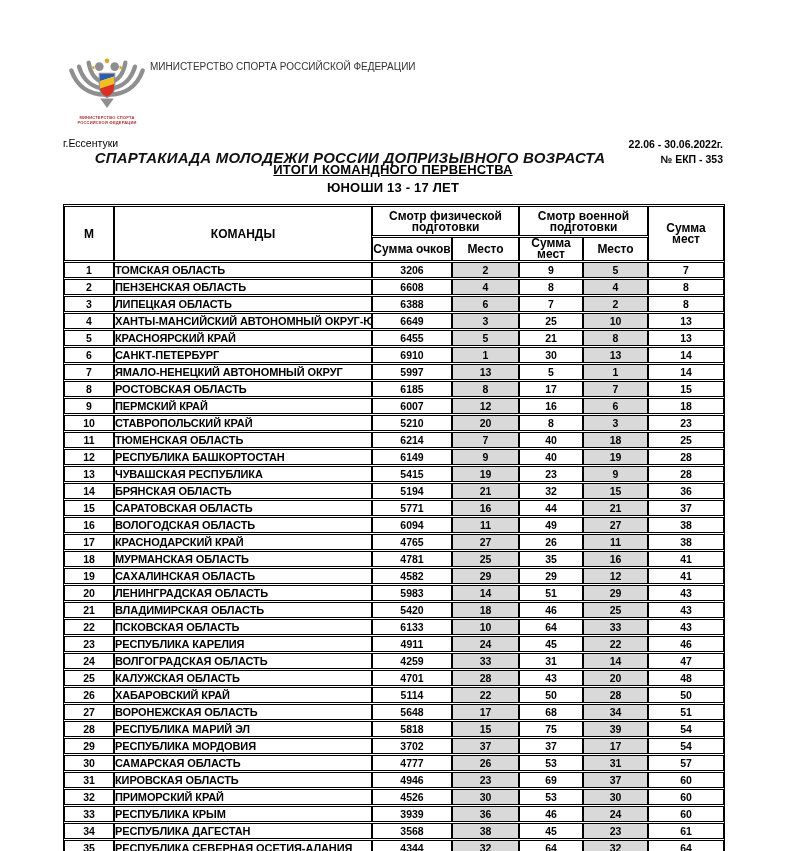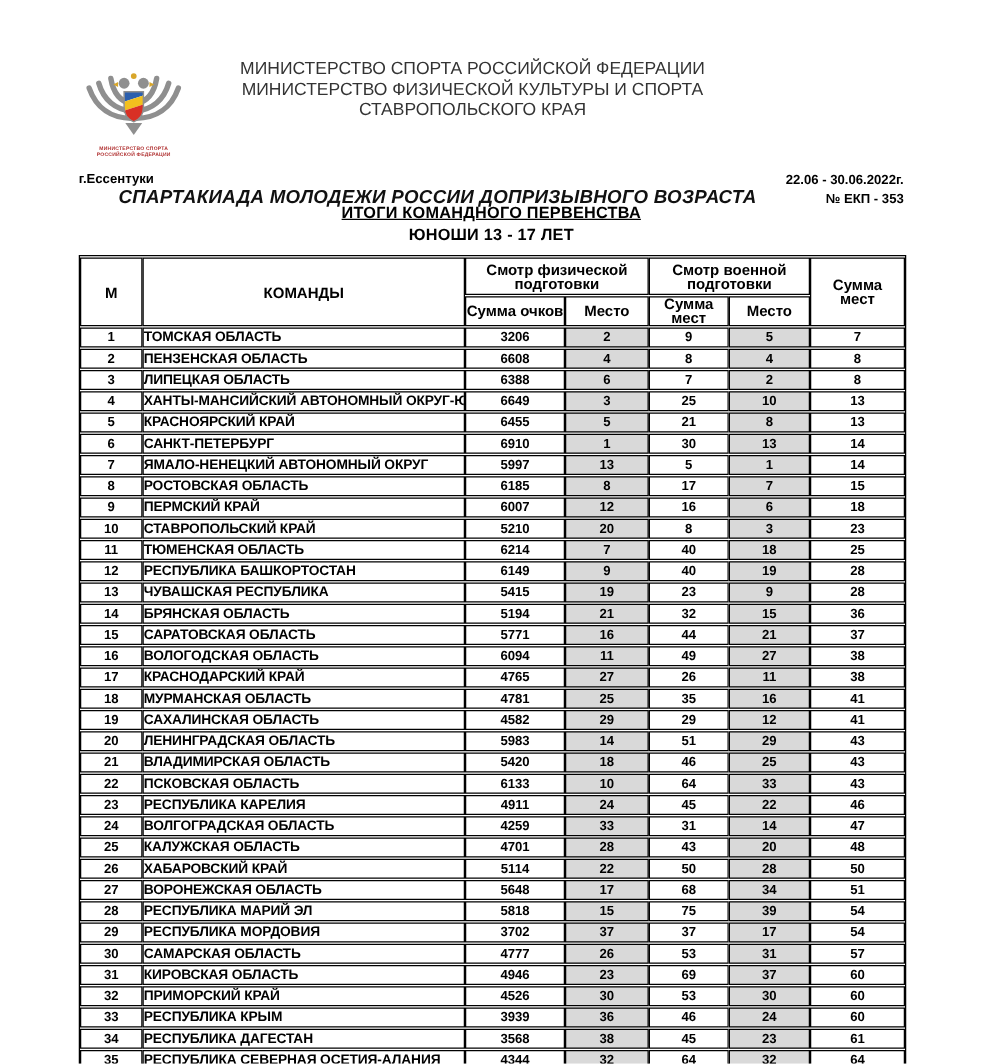--- a/index.html
+++ b/index.html
@@ -6,25 +6,25 @@
   body{
     width:786px;height:851px;background:#ffffff;
     font-family:"Liberation Sans","DejaVu Sans",sans-serif;
     color:#000;
   }
   .page{position:relative;width:786px;height:851px;overflow:hidden;background:#fff;}
 
   
   .logo{position:absolute;left:62px;top:56px;width:90px;text-align:center;}
   .logo-caption{font-size:4px;line-height:5px;font-weight:bold;color:#b03030;margin-top:1px;letter-spacing:.2px;}
-  .ministry{position:absolute;left:150px;top:46px;width:456px;text-align:center;
-            font-size:14px;line-height:16.5px;color:#333;}
+  .ministry{position:absolute;left:150px;top:59px;width:456px;text-align:left;
+            font-size:10px;line-height:16.5px;color:#333;}
   .event-title{position:absolute;left:58px;top:118px;width:584px;text-align:center;
                font-size:15px;font-weight:bold;font-style:italic;color:#111;letter-spacing:.2px;margin-top:31px;}
-  .city{position:absolute;left:63px;top:137px;font-size:10.5px;font-weight:bold;}
+  .city{position:absolute;left:63px;top:137px;font-size:10.5px;font-weight:normal;}
   .meta{position:absolute;right:63px;top:137px;text-align:right;font-size:10.5px;font-weight:bold;line-height:15px;}
   .results-title{position:absolute;left:0;top:162px;width:786px;text-align:center;
                  font-size:13px;font-weight:bold;letter-spacing:.2px;text-decoration:underline;}
   .age-group{position:absolute;left:0;top:180px;width:786px;text-align:center;
              font-size:13px;font-weight:bold;letter-spacing:.2px;}
 
   
   table.results{
     position:absolute;left:63px;top:204px;width:660px;
     table-layout:fixed;border-collapse:separate;border-spacing:0 1px;
@@ -79,21 +79,20 @@
       <path d="M36 18 h16 v13 q0 9 -8 12 q-8 -3 -8 -12 z" fill="none" stroke="#8f8f8f" stroke-width="1.2"></path>
     </svg>
     <div class="logo-caption">
       <div>МИНИСТЕРСТВО СПОРТА</div>
       <div>РОССИЙСКОЙ ФЕДЕРАЦИИ</div>
     </div>
   </div>
 
   <div class="ministry">
     <div>МИНИСТЕРСТВО СПОРТА РОССИЙСКОЙ ФЕДЕРАЦИИ</div>
-    <div>МИНИСТЕРСТВО ФИЗИЧЕСКОЙ КУЛЬТУРЫ И СПОРТА СТАВРОПОЛЬСКОГО КРАЯ</div>
   </div>
 
   <div class="event-title">СПАРТАКИАДА МОЛОДЕЖИ РОССИИ ДОПРИЗЫВНОГО ВОЗРАСТА</div>
 
   <div class="city">г.Ессентуки</div>
 
   <div class="meta">
     <div>22.06 - 30.06.2022г.</div>
     <div>№ ЕКП - 353</div>
   </div>

